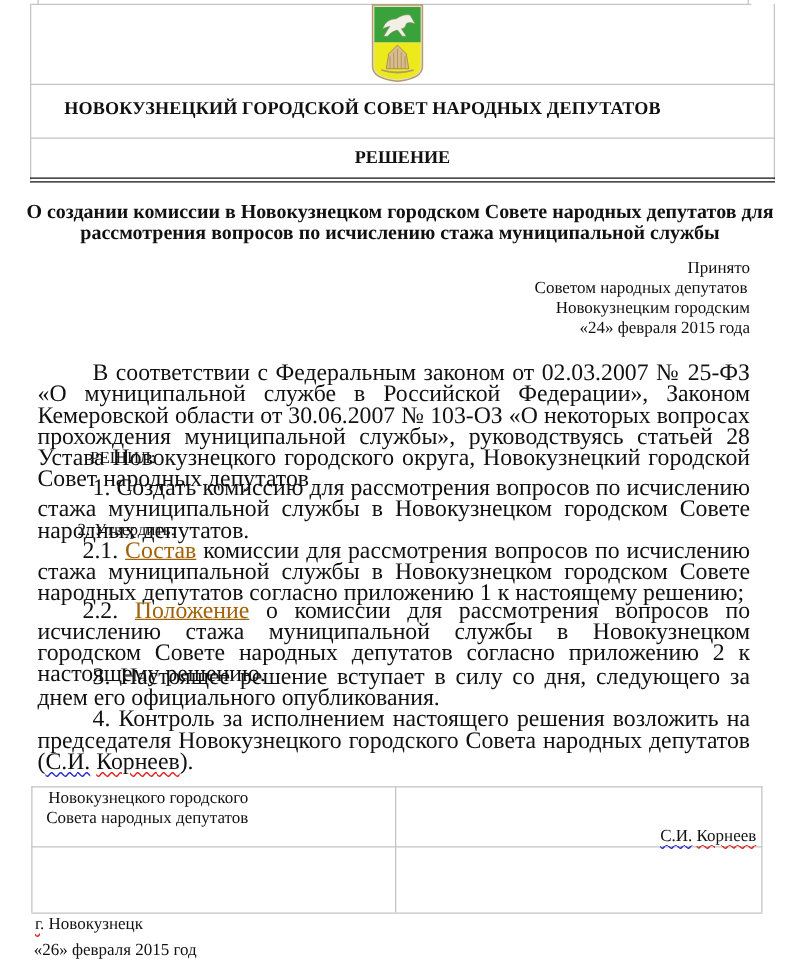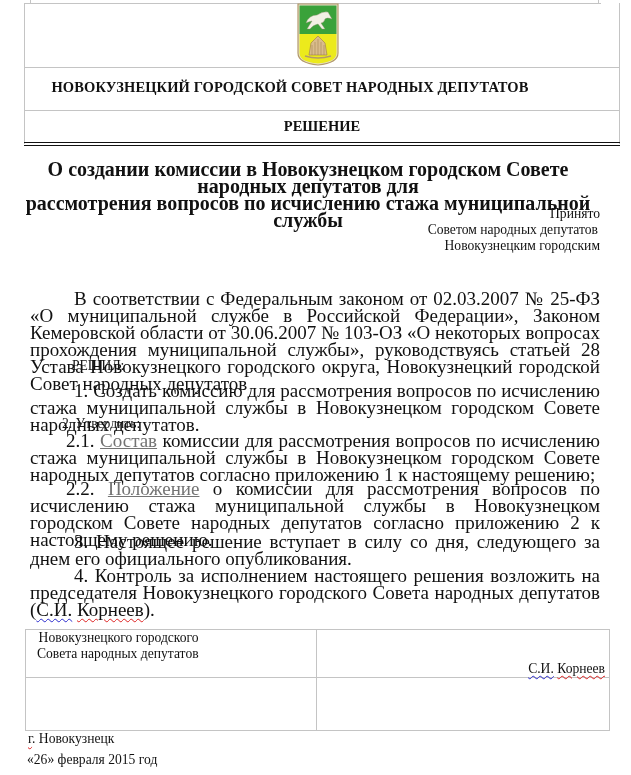--- a/index.html
+++ b/index.html
@@ -7,21 +7,21 @@
          font-family:"Liberation Serif", "DejaVu Serif", serif; color:#111; }
   .abs { position:absolute;text-align:right; }
   .hline { position:absolute; height:0; border-top:1px solid #c4c4c4; }
   .vline { position:absolute; width:0; border-left:1px solid #c4c4c4; }
   .dbl { position:absolute; height:2px; border-top:1.5px solid #111; border-bottom:1.5px solid #111; }
   .bold { font-weight:bold; }
   .center { text-align:center; }
   .p { position:absolute; left:30px; width:570px; font-size:19px; line-height:17px; text-align:justify; }
   .ind { text-indent:44px; }
   .ind2 { text-indent:36px; }
-  a.link { color:#737373; text-decoration:underline; }
+  a.link { color:#a16207; text-decoration:underline; }
   .sq-blue { text-decoration:underline wavy #2a2acc; text-decoration-thickness:1px; text-underline-offset:2px; }
   .sq-red { text-decoration:underline wavy #d22; text-decoration-thickness:1px; text-underline-offset:2px; }
   .right { text-align:right; }
 </style>
 </head>
 <body>
 
 <div class="hline" style="left:25px; top:3px; width:576px;"></div>
 <div class="vline" style="left:30px; top:0; height:4px;"></div>
 <div class="vline" style="left:598px; top:0; height:4px;"></div>
@@ -40,29 +40,30 @@
     <path d="M9 20 Q12 12 20 12 Q26 8 31 9 L35 16 Q30 14 28 16 Q27 20 24 20 L28 26 L25 26 L21 21 Q16 22 13 26 L10 26 Q13 21 15 18 Q11 19 9 20 Z" fill="#f2f0e4" stroke="#8a8a6a" stroke-width="0.4"></path>
     <path d="M12 52 L14 40 L21 33 L28 40 L30 52 Z" fill="#d9bc8c" stroke="#9a7a4a" stroke-width="0.6"></path>
     <path d="M15 52 V42 M18 52 V39 M21 52 V36 M24 52 V39 M27 52 V42" stroke="#9a7a4a" stroke-width="0.5"></path>
     <path d="M8 53 Q21 57 34 53" fill="none" stroke="#b39a6a" stroke-width="1.4"></path>
   </svg>
 </div>
 
 <div class="abs center bold" style="left:24px; top:79px; width:532px; font-size:14.5px; letter-spacing:0.1px;">НОВОКУЗНЕЦКИЙ ГОРОДСКОЙ СОВЕТ НАРОДНЫХ ДЕПУТАТОВ</div>
 <div class="abs center bold" style="left:24px; top:118px; width:532px; font-size:14.5px;margin-left:32px;">РЕШЕНИЕ</div>
 
-<div class="abs center bold" style="left:8px; top:161px; width:600px; font-size:20px; line-height:17px;">
+<div class="abs center bold" style="left:20px; top:161px; width:600px; font-size:16px; line-height:17px;">
   <div>О создании комиссии в Новокузнецком городском Совете народных депутатов для</div>
   <div>рассмотрения вопросов по исчислению  стажа муниципальной службы</div>
 </div>
 
 <div class="abs right" style="left:380px; top:206px; width:220px; font-size:13.6px; line-height:16px;">
   <div>Принято</div>
   <div style="margin-right:2px;">Советом народных депутатов</div>
   <div>Новокузнецким городским</div>
+  <div>«24» февраля 2015 года</div>
 </div>
 
 <div class="p ind" style="top:290px;">В соответствии с Федеральным законом от 02.03.2007 № 25-ФЗ «О муниципальной службе в Российской Федерации», Законом Кемеровской области от 30.06.2007 № 103-ОЗ «О некоторых вопросах прохождения муниципальной службы», руководствуясь статьей 28 Устава Новокузнецкого городского округа, Новокузнецкий городской Совет народных депутатов</div>
 
 <div class="abs" style="left:72px; top:358px; font-size:13.6px;">РЕШИЛ:</div>
 
 <div class="p ind" style="top:382px;">1. Создать комиссию для рассмотрения вопросов по исчислению  стажа муниципальной службы в Новокузнецком городском Совете народных депутатов.</div>
 <div class="abs" style="left:62px; top:416px; font-size:13.6px;">2. Утвердить:</div>
 
 <div class="p ind2" style="top:432px;">

